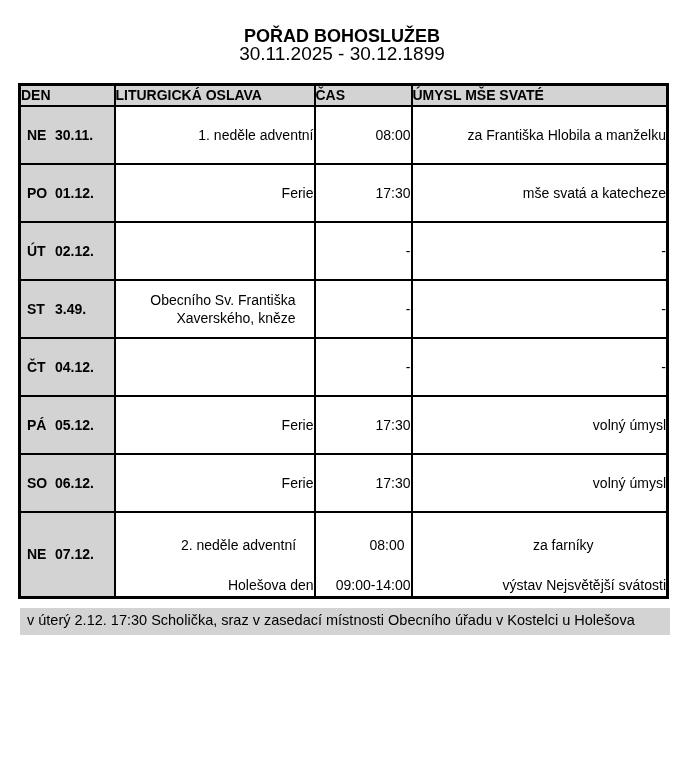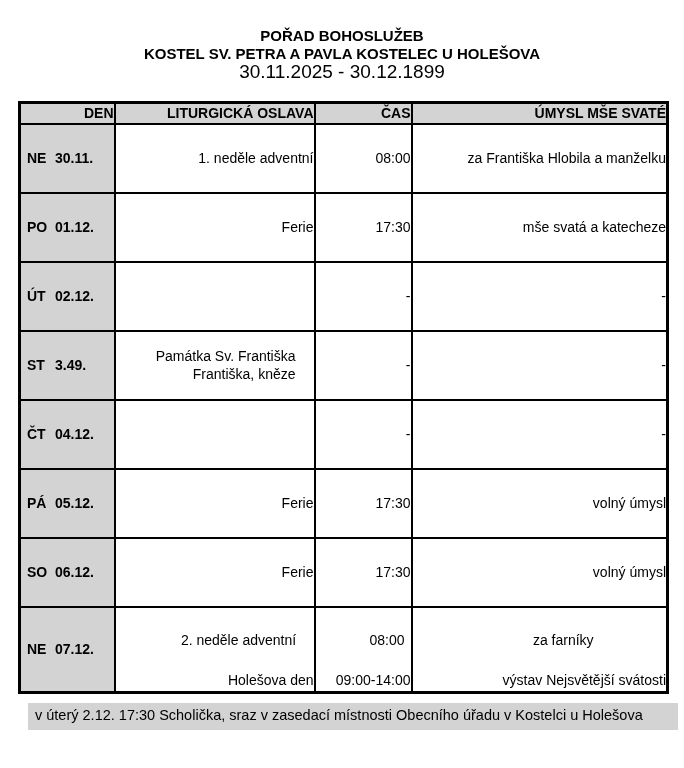--- a/index.html
+++ b/index.html
@@ -20,21 +20,21 @@
     width: 684px;
     height: 768px;
     background: #ffffff;
     overflow: hidden;
   }
   .titles {
     text-align: center;
     padding-top: 27px;
   }
   .title-line {
-    font-size: 15px;
+    font-size: 18px;
     font-weight: bold;
     line-height: 18px;
   }
   .date-line {
     font-size: 19px;
     font-weight: normal;
     line-height: 18px;
   }
   table.schedule {
     border-collapse: collapse;
@@ -45,23 +45,23 @@
   .schedule th, .schedule td {
     border: 2px solid var(--border-color);
     font-size: 14px;
     padding: 0;
     overflow: hidden;
   }
   .schedule thead th {
     background: var(--header-bg);
     font-weight: bold;
     height: 21px;
-    text-align: right;
+    text-align: left;
   }
-  .schedule tbody tr { height: 69px; }
+  .schedule tbody tr { height: 58px; }
   .schedule tbody tr.row-last { height: 86px; margin-left: 11px; }
   .schedule td {
     text-align: right;
     vertical-align: middle;
     line-height: 18px;
   }
   td.den-cell {
     background: var(--header-bg);
     text-align: left;
     padding-left: 6px;
@@ -77,36 +77,35 @@
     flex: 1;
     display: flex;
     align-items: center;
     justify-content: center;
     padding-left: 48px;
   }
   .split .line-b {
     padding-bottom: 1px;
   }
   .note {
-    margin: 9px 0 0 28px;
+    margin: 9px 0 0 20px;
     width: 650px;
     background: var(--note-bg);
     padding: 3px 7px 5px 7px;
     font-size: 14.5px;
     line-height: 19px;
   }
 </style>
 </head>
 <body>
 
 <div class="page">
 
   <div class="titles">
     <div class="title-line">POŘAD BOHOSLUŽEB</div>
-    <div class="title-line">KOSTEL SV. PETRA A PAVLA KOSTELEC U HOLEŠOVA</div>
     <div class="date-line">30.11.2025 - 30.12.1899</div>
   </div>
 
   <table class="schedule">
     <colgroup>
       <col style="width:95px">
       <col style="width:200px">
       <col style="width:97px">
       <col style="width:256px">
     </colgroup>
@@ -132,21 +131,21 @@
         <td>mše svatá a katecheze</td>
       </tr>
       <tr>
         <td class="den-cell"><span class="den-day">ÚT</span><span>02.12.</span></td>
         <td></td>
         <td>-</td>
         <td>-</td>
       </tr>
       <tr>
         <td class="den-cell"><span class="den-day">ST</span><span>3.49.</span></td>
-        <td style="padding:0 18px;">Památka Sv. Františka Františka, kněze</td>
+        <td style="padding:0 18px;">Obecního Sv. Františka Xaverského, kněze</td>
         <td>-</td>
         <td>-</td>
       </tr>
       <tr>
         <td class="den-cell"><span class="den-day">ČT</span><span>04.12.</span></td>
         <td></td>
         <td>-</td>
         <td>-</td>
       </tr>
       <tr>

